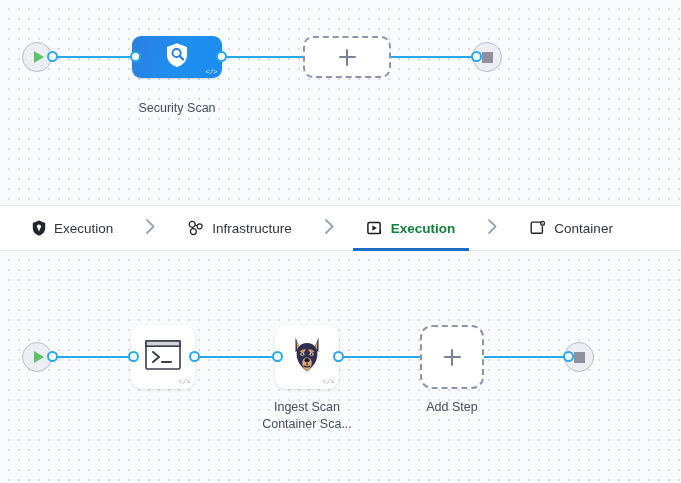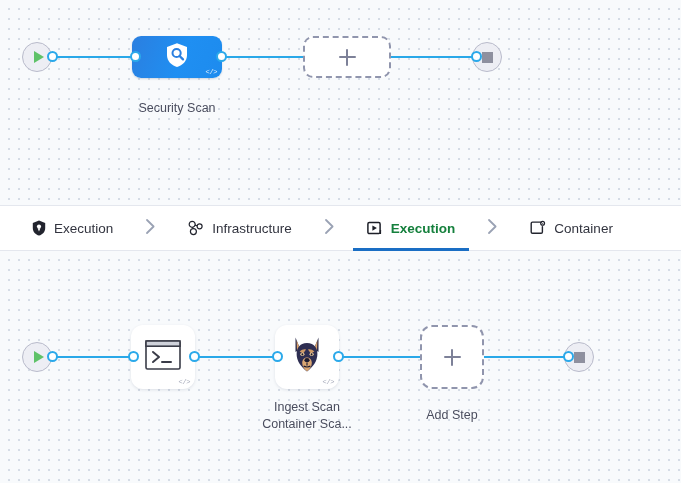--- a/index.html
+++ b/index.html
@@ -379,21 +379,21 @@
       </span>
       <span class="codebadge">&lt;/&gt;</span>
     </div>
     <div class="port" style="left:333px; top:100px;"></div>
     <div class="node-label" style="left:242px; top:148px; width:130px;">Ingest Scan
 Container Sca...</div>
 
     <div class="add-box add-step-box" style="left:420px; top:74px;">
       <div class="plus"></div>
     </div>
-    <div class="node-label" style="left:387px; top:156px; width:130px;">Add Step</div>
+    <div class="node-label" style="left:387px; top:148px; width:130px;">Add Step</div>
 
     <div class="port" style="left:563px; top:100px;"></div>
     <div class="terminal-node" style="left:564px; top:91px;">
       <div class="stop-sq"></div>
     </div>
   </div>
 
 </div>
 
 </body></html>

